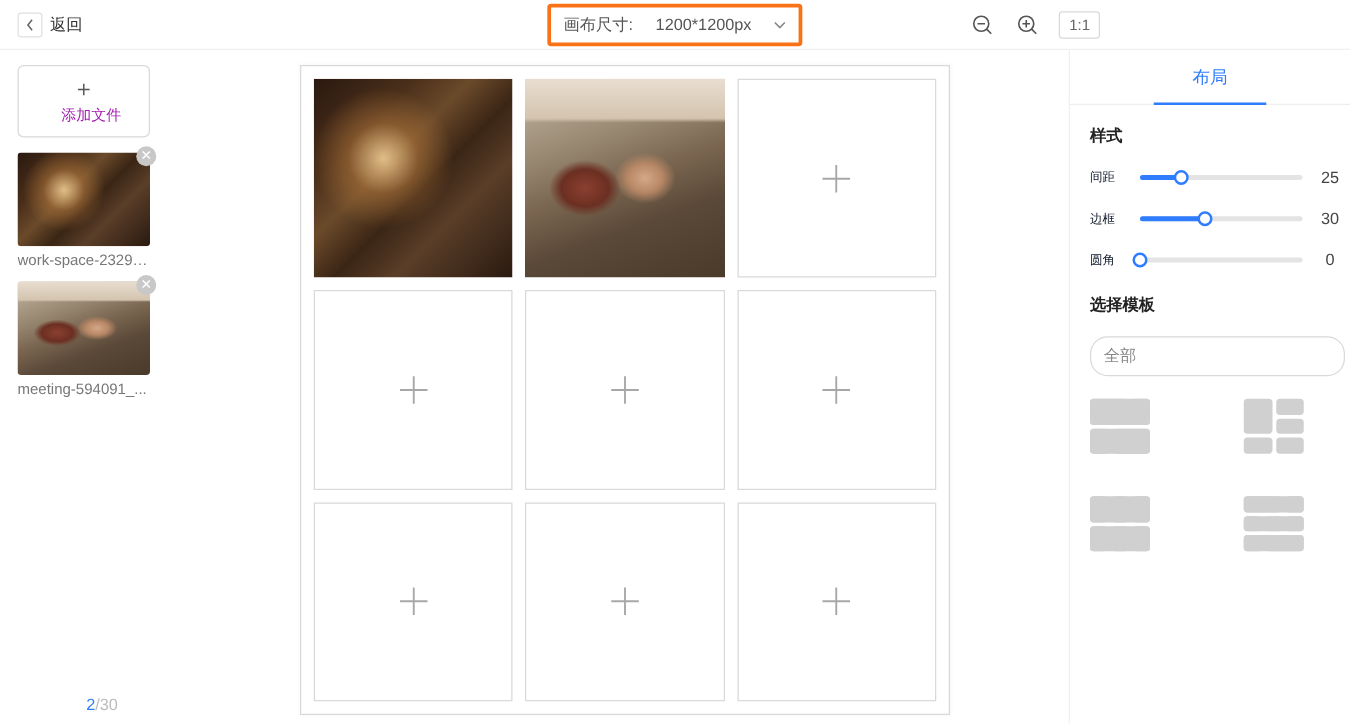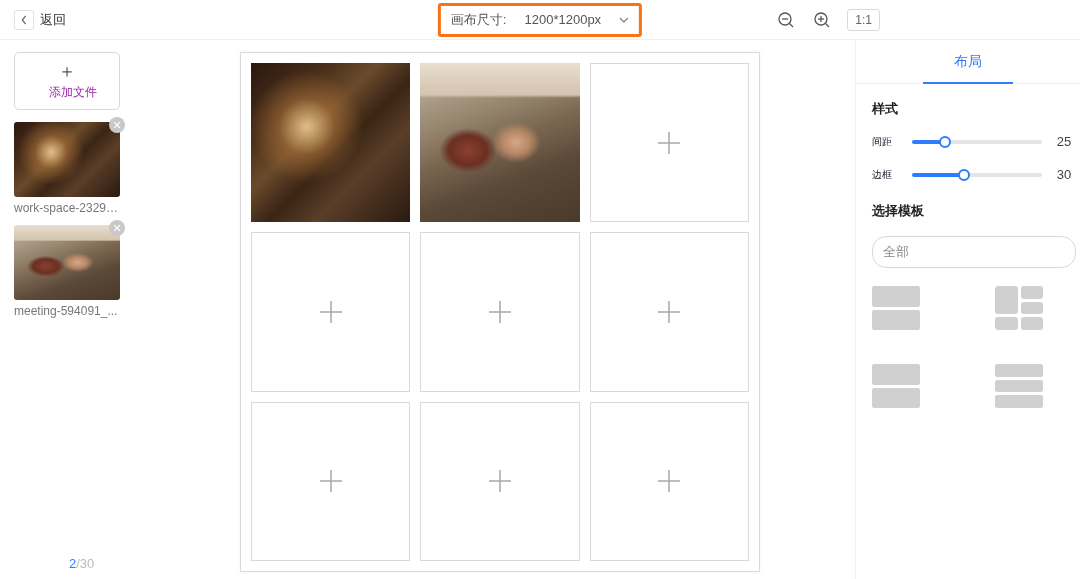--- a/index.html
+++ b/index.html
@@ -464,20 +464,28 @@
 
         <div class="slider-row">
           <span class="slider-label">边框</span>
           <div class="slider-track">
             <div class="slider-fill" style="width:40%"></div>
             <div class="slider-thumb" style="left:40%"></div>
           </div>
           <span class="slider-value">30</span>
         </div>
 
+        <div class="slider-row">
+          <span class="slider-label">圆角</span>
+          <div class="slider-track">
+            <div class="slider-fill" style="width:0%"></div>
+            <div class="slider-thumb" style="left:0%"></div>
+          </div>
+          <span class="slider-value">0</span>
+        </div>
 
         <div class="sec-title" style="margin-top:20px">选择模板</div>
         <div class="template-select">全部</div>
       </div>
 
       <div class="template-grid">
         <div class="tmpl tmpl1">
           <div class="top">
               <div></div>
               <div></div>

